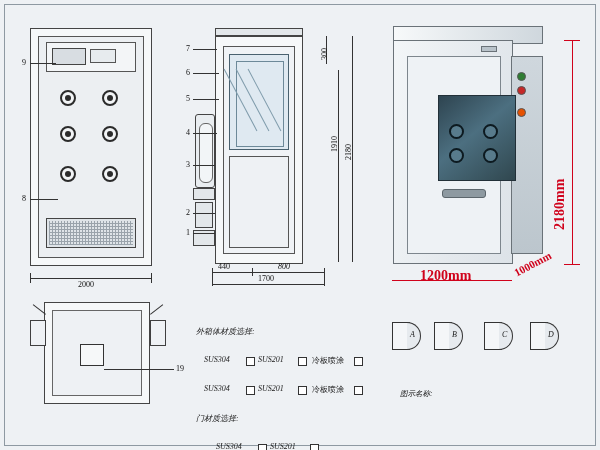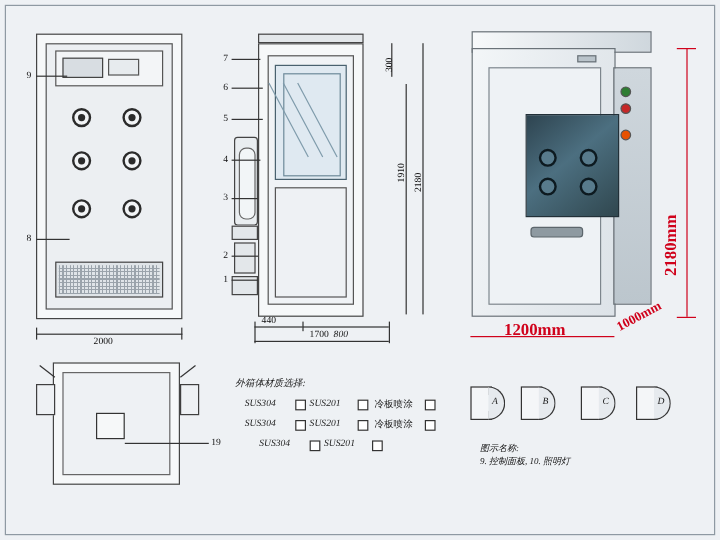--- a/index.html
+++ b/index.html
@@ -62,24 +62,24 @@
   .iso-side{position:absolute;left:126px;top:30px;width:30px;height:196px;background:linear-gradient(180deg,#cfd7dd,#bcc6cd);border:1px solid #6a7278;}
   .iso-top{position:absolute;left:8px;top:0px;width:148px;height:16px;background:linear-gradient(90deg,#f7f9fa,#cfd7dd);border:1px solid #6a7278;}
   .iso-door{position:absolute;left:22px;top:30px;width:92px;height:196px;background:#eef2f5;border:1px solid #7d868d;}
   .iso-glass{position:absolute;left:30px;top:38px;width:76px;height:84px;background:linear-gradient(140deg,#2e4450,#4c6f80 45%,#30474f);border:1px solid #223038;}
   .iso-light{position:absolute;width:7px;height:7px;border-radius:50%;border:1px solid #555;}
   
   .dimtxt{font-family:"Liberation Serif", serif;font-size:8px;color:#111;}
   .red{color:#d0021b;font-weight:bold;}
   
   #mat{left:196px;top:312px;width:190px;}
-  #mat .row{position:relative;height:17px;}
+  #mat .row{position:relative;height:17px;margin-top:12px;}
   .chk{display:inline-block;width:7px;height:7px;border:1px solid #333;vertical-align:middle;margin-left:2px;background:#fff;}
   
-  #legend{left:400px;top:368px;width:170px;}
+  #legend{left:400px;top:388px;width:170px;}
   #legend .ln{font-size:7.5px;line-height:11px;color:#111;white-space:nowrap;}
   
   .part{position:absolute;}
   .part .pb{position:absolute;width:16px;height:26px;border:1px solid #333;background:#f4f6f8;}
   .part .half{position:absolute;left:15px;top:0;width:13px;height:26px;border:1px solid #333;border-left:none;border-radius:0 14px 14px 0;background:#e6eaee;}
   .leader{position:absolute;border-top:1px solid #333;height:0;}
   .tick{position:absolute;width:0;border-left:1px solid #333;}
   .callout{position:absolute;font-size:8px;color:#111;}
 </style>
 </head>
@@ -150,21 +150,21 @@
   <div class="abs callout" style="left:186px;top:160px;">3</div>
   <div class="leader" style="left:193px;top:165px;width:22px;"></div>
   <div class="abs callout" style="left:186px;top:208px;">2</div>
   <div class="leader" style="left:193px;top:213px;width:22px;"></div>
   <div class="abs callout" style="left:186px;top:228px;">1</div>
   <div class="leader" style="left:193px;top:233px;width:22px;"></div>
 
   <div class="hl dim" style="left:212px;top:272px;width:40px;"></div>
   <div class="abs dimtxt" style="left:218px;top:262px;">440</div>
   <div class="hl dim" style="left:252px;top:272px;width:72px;"></div>
-  <div class="abs dimtxt" style="left:278px;top:274px;font-style:italic;">800</div>
+  <div class="abs dimtxt" style="left:278px;top:262px;font-style:italic;">800</div>
   <div class="hl dim" style="left:212px;top:284px;width:112px;"></div>
   <div class="abs dimtxt" style="left:258px;top:274px;">1700</div>
   <div class="tick" style="left:212px;top:268px;height:18px;"></div>
   <div class="tick" style="left:252px;top:268px;height:8px;"></div>
   <div class="tick" style="left:324px;top:268px;height:18px;"></div>
 
   <div class="vl dim" style="left:338px;top:70px;height:192px;"></div>
   <div class="abs dimtxt" style="left:330px;top:152px;transform:rotate(-90deg);transform-origin:left top;">1910</div>
   <div class="vl dim" style="left:352px;top:36px;height:226px;"></div>
   <div class="abs dimtxt" style="left:344px;top:160px;transform:rotate(-90deg);transform-origin:left top;">2180</div>
@@ -229,20 +229,23 @@
     <div class="row">
       <span class="lbl it" style="position:absolute;left:8px;top:2px;">SUS304</span>
       <span class="chk" style="position:absolute;left:48px;top:4px;"></span>
       <span class="lbl it" style="position:absolute;left:62px;top:2px;">SUS201</span>
       <span class="chk" style="position:absolute;left:100px;top:4px;"></span>
       <span class="lbl" style="position:absolute;left:116px;top:2px;">冷板喷涂</span>
       <span class="chk" style="position:absolute;left:156px;top:4px;"></span>
     </div>
 
     <div class="row">
+      <span class="lbl it" style="position:absolute;left:0;top:2px;">门材质选择:</span>
+    </div>
+    <div class="row">
       <span class="lbl it" style="position:absolute;left:20px;top:2px;">SUS304</span>
       <span class="chk" style="position:absolute;left:60px;top:4px;"></span>
       <span class="lbl it" style="position:absolute;left:74px;top:2px;">SUS201</span>
       <span class="chk" style="position:absolute;left:112px;top:4px;"></span>
     </div>
   </div>
 
   <div class="part" style="left:392px;top:322px;">
     <div class="pb"></div>
     <div class="half"></div>
@@ -259,16 +262,15 @@
     <span class="lbl" style="position:absolute;left:18px;top:8px;font-style:italic;">C</span>
   </div>
   <div class="part" style="left:530px;top:322px;">
     <div class="pb"></div>
     <div class="half"></div>
     <span class="lbl" style="position:absolute;left:18px;top:8px;font-style:italic;">D</span>
   </div>
 
   <div class="abs" id="legend">
     <div class="ln it">图示名称:</div>
-    <div class="ln it">9. 控制面板,  10. 照明灯</div>
   </div>
 
 </div>
 
 </body></html>

